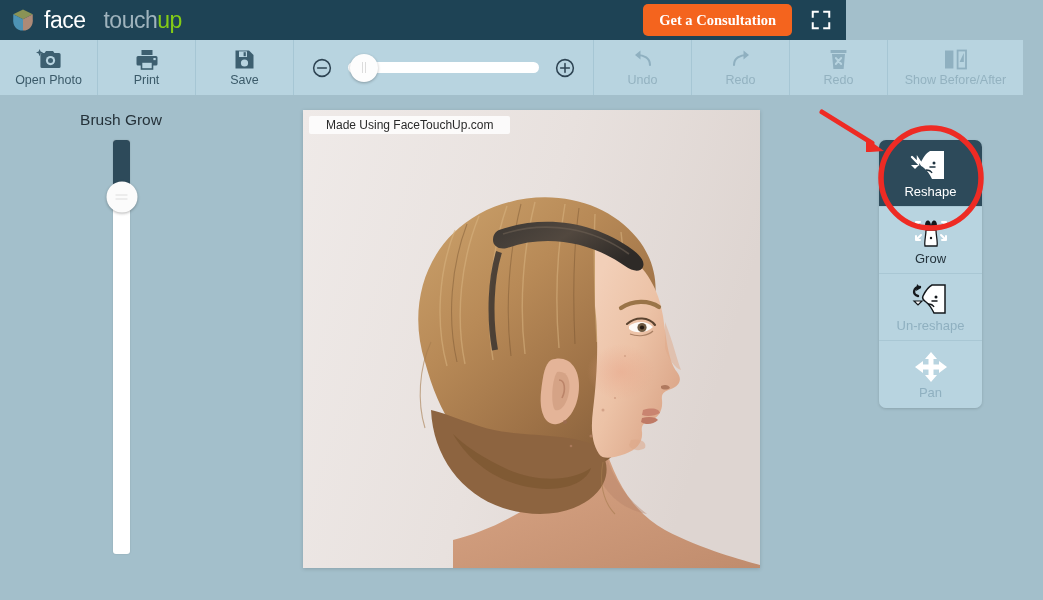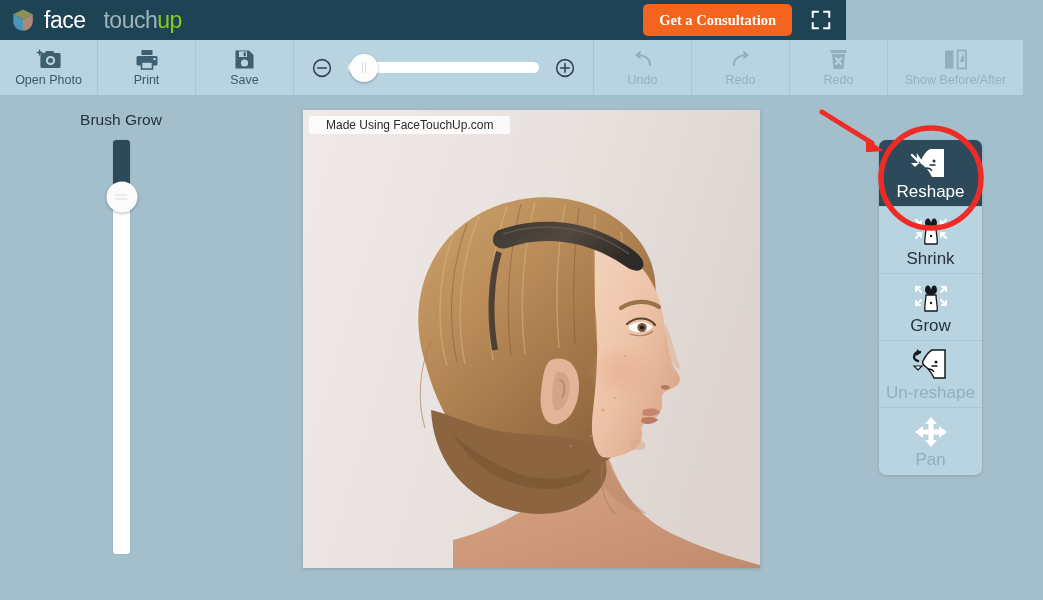--- a/index.html
+++ b/index.html
@@ -118,21 +118,21 @@
     box-shadow:0 1px 3px rgba(0,0,0,.15);
   }
   .tool {
     height:67px; background:#b8d4e0; border-bottom:1px solid #a9c7d4;
     display:flex; flex-direction:column; align-items:center;
     justify-content:center; gap:3px; cursor:pointer;
   }
   .tool:last-child { border-bottom:none; }
   .tool.active { background:#2d4a5a; }
   .tool-ico { height:33px; display:flex; align-items:center; justify-content:center; }
-  .tool-label { font-size:17px; color:#24333c; line-height:1; }
+  .tool-label { font-size:13px; color:#24333c; line-height:1; }
   .tool.active .tool-label { color:#ffffff; }
   .tool.dim .tool-label { color:#8fb0c0; }
 
   
   .annot { position:absolute; left:0; top:0; width:1043px; height:600px;
            pointer-events:none; z-index:40; }
 </style>
 </head>
 <body>
 
@@ -404,34 +404,20 @@
           <circle cx="26" cy="14" r="1.5" fill="#1e3340"></circle>
           <path d="M22 18 H27" stroke="#1e3340" stroke-width="1.5" stroke-linecap="round"></path>
           <path d="M18 21 C21 21 23 22 24 24" stroke="#1e3340" stroke-width="1.4" fill="none"></path>
           <path d="M4 8 L10 14 L10 10 L14 16" stroke="#ffffff" stroke-width="2.4" fill="none" stroke-linecap="round"></path>
           <path d="M3 16 L11 16 L7 20 Z" fill="#ffffff"></path>
         </svg>
       </span>
       <span class="tool-label">Reshape</span>
     </div>
 
-    <div class="tool">
-      <span class="tool-ico">
-        <svg width="46" height="32" viewBox="0 0 46 32">
-          <path d="M17 9 C17 5 20 3 22 6 C23 8 23 9 23 10 C23 9 23 8 24 6 C26 3 29 5 29 9 C29 12 26 14 23 14 C20 14 17 12 17 9 Z" fill="#14181c"></path>
-          <path d="M18 14 L28 14 C28 20 30 26 29 30 L17 30 C16 26 18 20 18 14 Z" fill="#ffffff" stroke="#14181c" stroke-width="1.3"></path>
-          <circle cx="23" cy="22" r="1.2" fill="#14181c"></circle>
-          <path d="M8 6 L13 11 M13 11 L13 7 M13 11 L9 11" stroke="#ffffff" stroke-width="2" fill="none" stroke-linecap="round"></path>
-          <path d="M38 6 L33 11 M33 11 L33 7 M33 11 L37 11" stroke="#ffffff" stroke-width="2" fill="none" stroke-linecap="round"></path>
-          <path d="M8 24 L13 19 M13 19 L13 23 M13 19 L9 19" stroke="#ffffff" stroke-width="2" fill="none" stroke-linecap="round"></path>
-          <path d="M38 24 L33 19 M33 19 L33 23 M33 19 L37 19" stroke="#ffffff" stroke-width="2" fill="none" stroke-linecap="round"></path>
-        </svg>
-      </span>
-      <span class="tool-label">Shrink</span>
-    </div>
 
     <div class="tool">
       <span class="tool-ico">
         <svg width="46" height="32" viewBox="0 0 46 32">
           <path d="M17 9 C17 5 20 3 22 6 C23 8 23 9 23 10 C23 9 23 8 24 6 C26 3 29 5 29 9 C29 12 26 14 23 14 C20 14 17 12 17 9 Z" fill="#14181c"></path>
           <path d="M18 14 L28 14 C28 20 30 26 29 30 L17 30 C16 26 18 20 18 14 Z" fill="#ffffff" stroke="#14181c" stroke-width="1.3"></path>
           <circle cx="23" cy="22" r="1.2" fill="#14181c"></circle>
           <path d="M13 11 L8 6 M8 6 L12 6 M8 6 L8 10" stroke="#ffffff" stroke-width="2" fill="none" stroke-linecap="round"></path>
           <path d="M33 11 L38 6 M38 6 L34 6 M38 6 L38 10" stroke="#ffffff" stroke-width="2" fill="none" stroke-linecap="round"></path>
           <path d="M13 19 L8 24 M8 24 L12 24 M8 24 L8 20" stroke="#ffffff" stroke-width="2" fill="none" stroke-linecap="round"></path>

